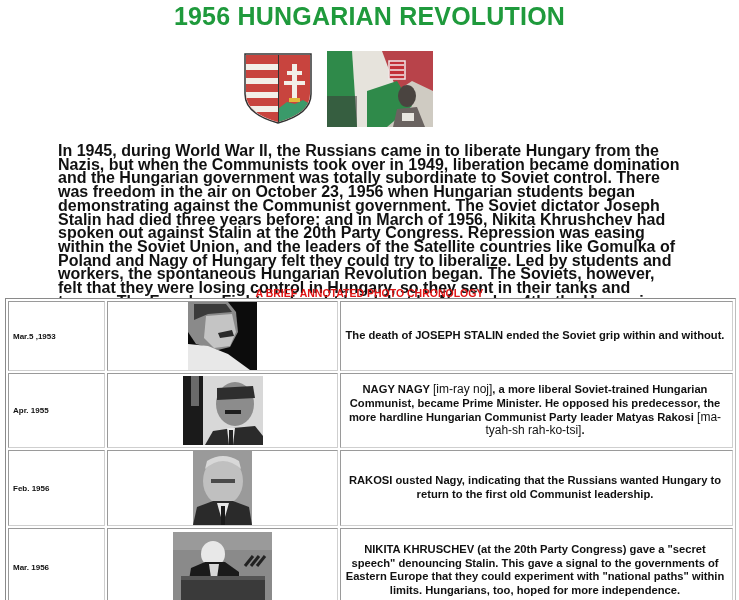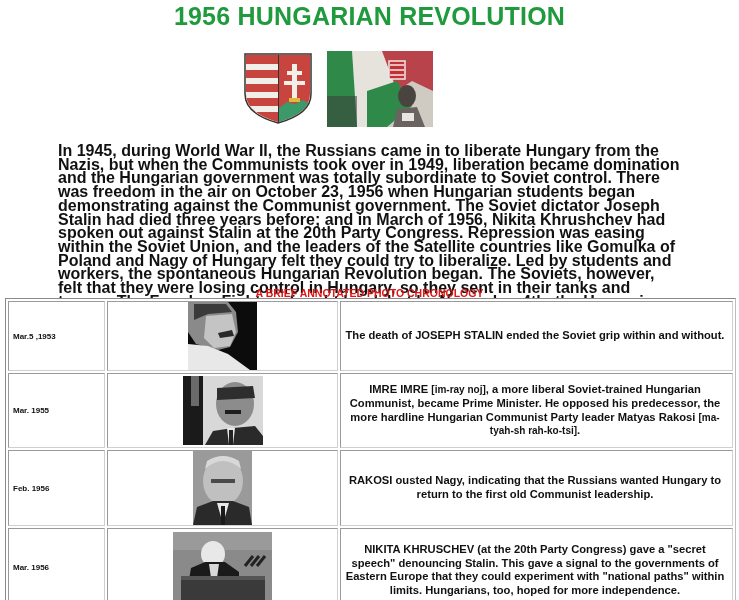--- a/index.html
+++ b/index.html
@@ -41,21 +41,21 @@
     vertical-align: middle;
   }
   td.date {
     width: 91px; font-size: 8px; font-weight: bold; padding-left: 4px !important;
   }
   td.photo { width: 229px; text-align: center; }
   td.desc {
     font-size: 11.2px; font-weight: bold; line-height: 13.6px;
     padding-left: 3px !important; padding-right: 6px !important; text-align: center;
   }
-  .pron { font-size: 10px; font-weight: bold; }
+  .pron { font-size: 12px; font-weight: normal; }
   .ph { display: inline-block; vertical-align: middle; position: relative; overflow: hidden; }
   .r1 { height: 60px; }
   .r2 { height: 75px; }
   .r3 { height: 63px; }
   .r4 { height: 82px; }
   .r4 td.desc { vertical-align: top; padding-top: 14px !important; }
   .r4 td.photo { vertical-align: top; padding-top: 3px !important; }
   .r4 td.date { vertical-align: top; padding-top: 34px !important; }
 </style>
 </head>
@@ -128,37 +128,37 @@
           <path d="M18,14 L44,12 L48,30 L42,44 L26,46 L16,36 Z" fill="#c4c4c4"></path>
           <path d="M30,31 L44,28 L46,34 L32,36 Z" fill="#2a2a2a"></path>
           <path d="M0,42 L20,44 L40,52 L62,68 L0,68 Z" fill="#e8e8e8"></path>
         </svg>
       </div>
     </td>
     <td class="desc">The death of JOSEPH STALIN ended the Soviet grip within and without.</td>
   </tr>
 
   <tr class="r2">
-    <td class="date">Mar. 1955</td>
+    <td class="date">Apr. 1955</td>
     <td class="photo">
       <div class="ph" style="width:80px;height:69px;">
         <svg width="80" height="69" viewBox="0 0 80 69">
           <rect width="80" height="69" fill="#d8d8d8"></rect>
           <rect x="0" y="0" width="20" height="69" fill="#1a1a1a"></rect>
           <rect x="8" y="0" width="8" height="30" fill="#6a6a6a"></rect>
           <ellipse cx="52" cy="28" rx="19" ry="22" fill="#8c8c8c"></ellipse>
           <path d="M34,12 L70,10 L72,22 L34,24 Z" fill="#2e2e2e"></path>
           <path d="M42,34 L58,34 L58,38 L42,38 Z" fill="#1e1e1e"></path>
           <path d="M22,69 L30,55 L50,52 L72,50 L80,60 L80,69 Z" fill="#2a2a2a"></path>
           <path d="M44,52 L52,52 L50,69 L46,69 Z" fill="#e8e8e8"></path>
           <rect x="46" y="54" width="4" height="15" fill="#222"></rect>
         </svg>
       </div>
     </td>
-    <td class="desc"><span>IMRE IMRE</span> <span class="pron">[im-ray noj]</span><span>, a more liberal Soviet-trained Hungarian Communist, became Prime Minister. He opposed his predecessor, the more hardline Hungarian Communist Party leader Matyas Rakosi</span> <span class="pron">[ma-tyah-sh rah-ko-tsi]</span><span>.</span></td>
+    <td class="desc"><span>NAGY NAGY</span> <span class="pron">[im-ray noj]</span><span>, a more liberal Soviet-trained Hungarian Communist, became Prime Minister. He opposed his predecessor, the more hardline Hungarian Communist Party leader Matyas Rakosi</span> <span class="pron">[ma-tyah-sh rah-ko-tsi]</span><span>.</span></td>
   </tr>
 
   <tr class="r3">
     <td class="date">Feb. 1956</td>
     <td class="photo">
       <div class="ph" style="width:59px;height:74px;">
         <svg width="59" height="74" viewBox="0 0 59 74">
           <rect width="59" height="74" fill="#9a9a9a"></rect>
           <ellipse cx="30" cy="30" rx="20" ry="24" fill="#c0c0c0"></ellipse>
           <path d="M12,18 Q30,2 48,18 L46,10 Q30,0 14,10 Z" fill="#d8d8d8"></path>

